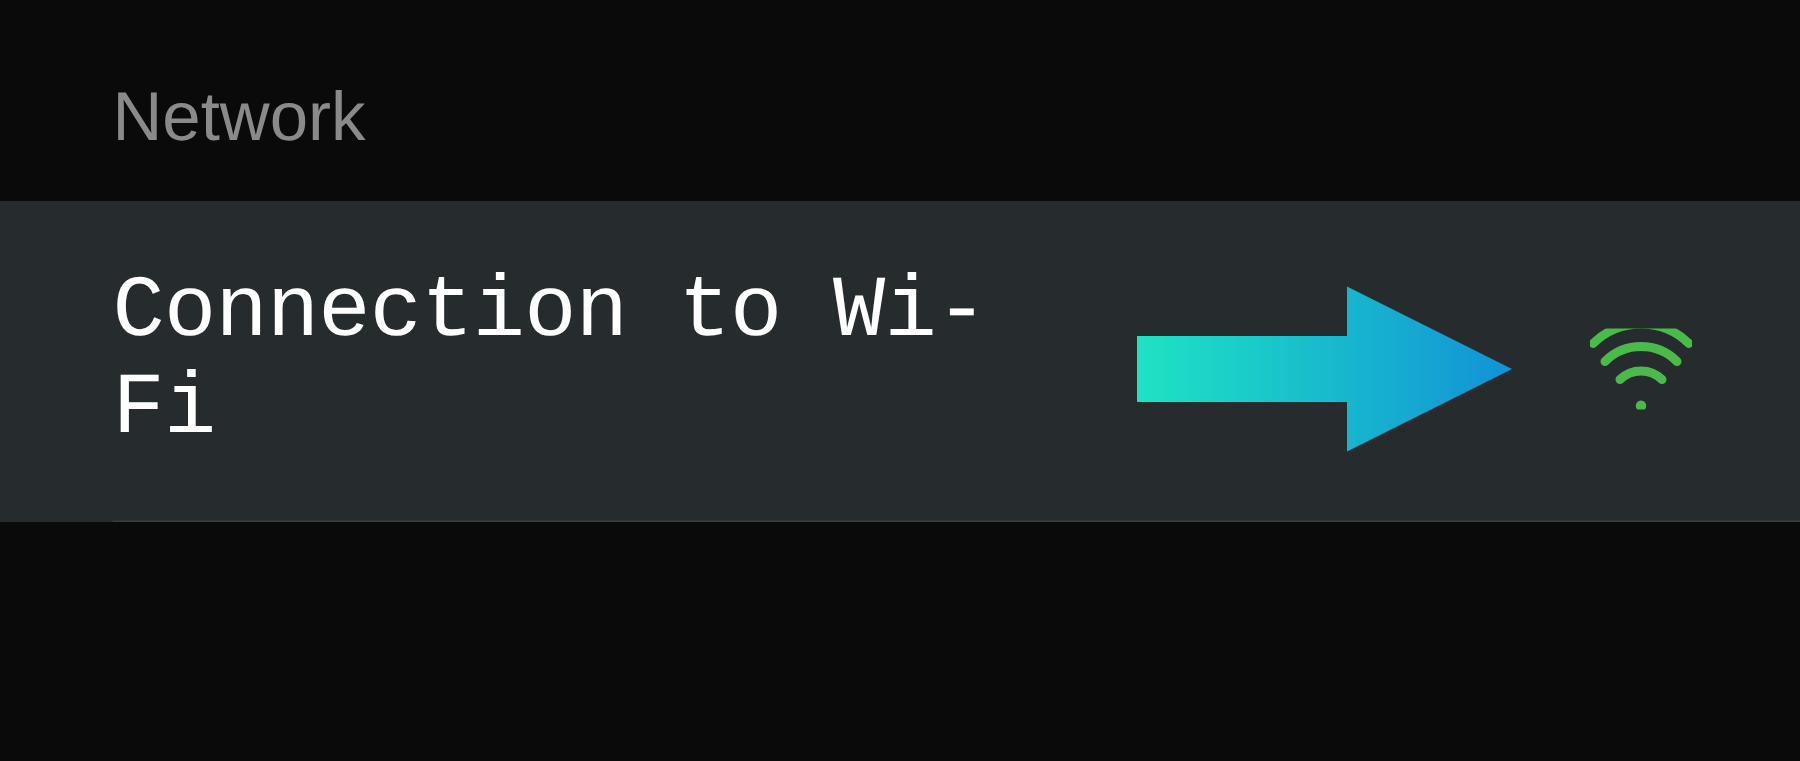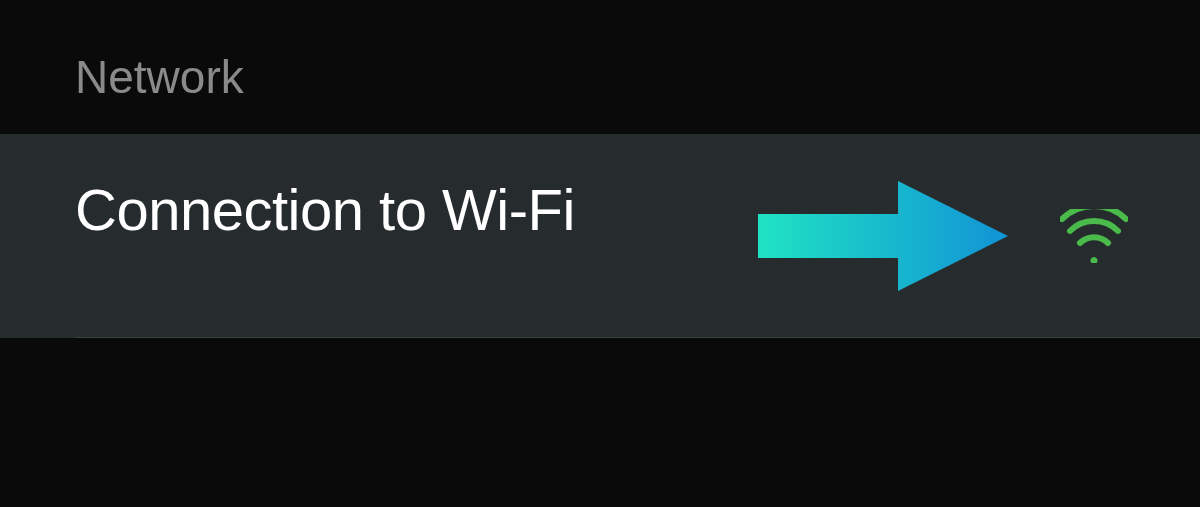--- a/index.html
+++ b/index.html
@@ -18,24 +18,25 @@
       padding: 50px 75px 30px 75px;
       color: #8a8a8a;
       font-size: 46px;
       font-weight: 400;
     }
     .list {
       background: #262b2d;
     }
     .list-item {
       display: flex;
-      align-items: flex-start;
+      align-items: flex-end;
       justify-content: space-between;
       padding: 42px 70px 42px 75px;
       position: relative;
+      font-family: Liberation Mono, monospace;
     }
     .list-item:first-child::after {
       content: "";
       position: absolute;
       bottom: 0;
       left: 75px;
       right: 0;
       height: 1px;
       background: #3a3f41;
     }

